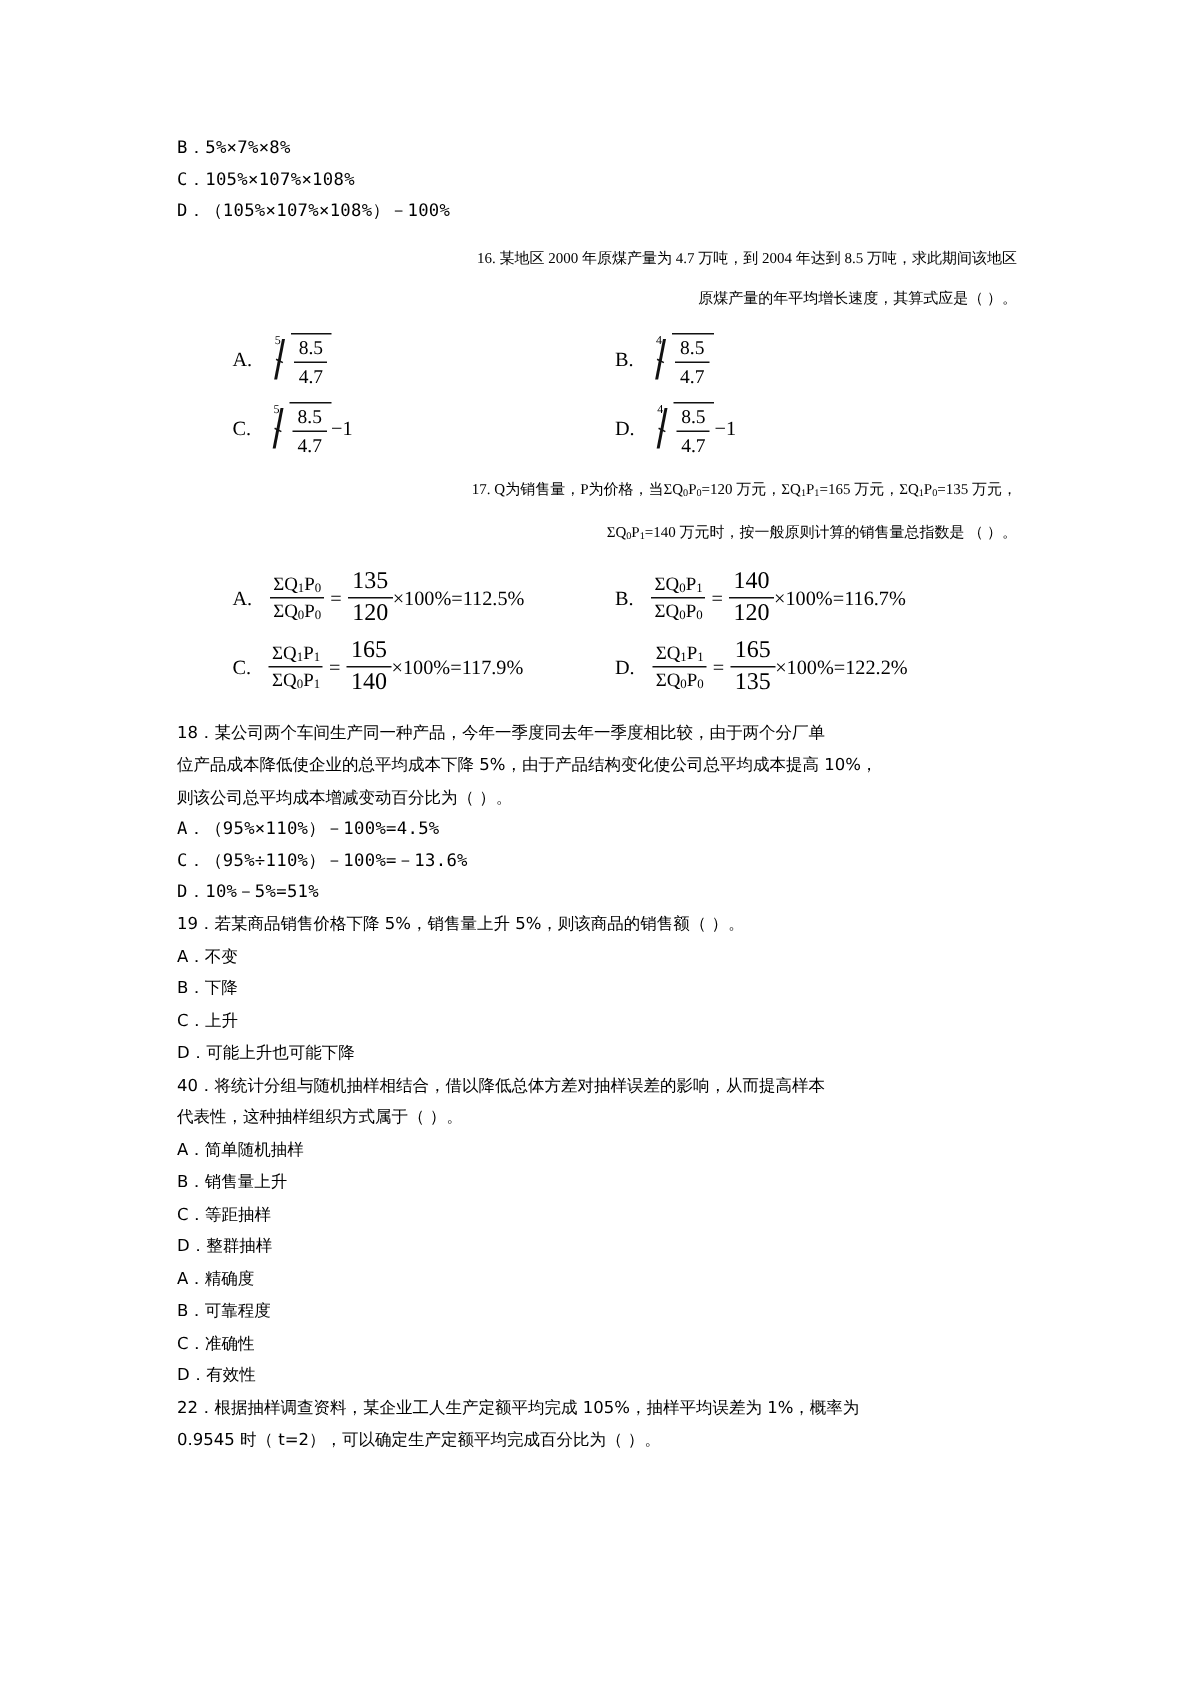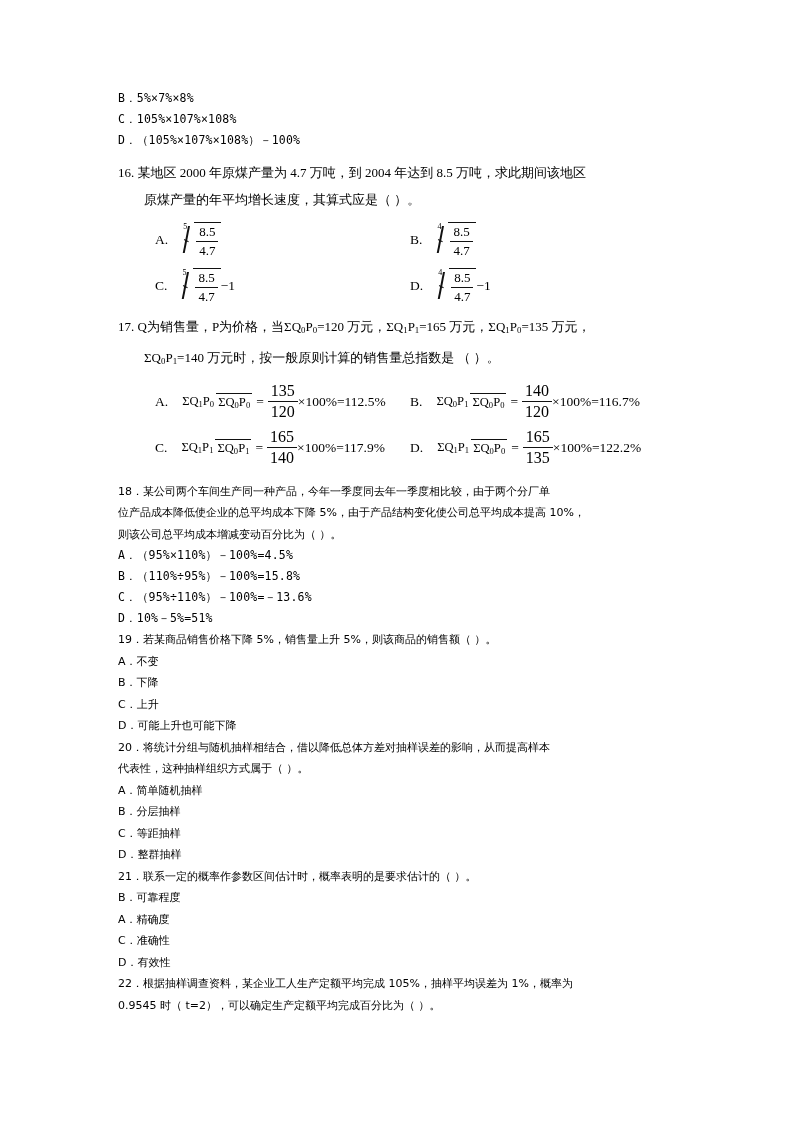--- a/index.html
+++ b/index.html
@@ -41,22 +41,23 @@
   }
 
   .cn-line {
     font-family: "DejaVu Sans", sans-serif;
     font-size: 11px;
     line-height: 21.5px;
   }
 
   .serif-q {
     font-family: "Liberation Serif", serif;
-    font-size: 13px;
+    font-size: 10px;
     line-height: 27px;
+    text-align: right;
   }
   .serif-q .qnum {
     font-family: "Liberation Serif", serif;
   }
 
   .q-block { margin: 0; }
 
   
   .hang {
     padding-left: 26px;
@@ -147,21 +148,21 @@
     font-family: "Liberation Serif", serif;
     font-size: 13px;
     line-height: 1.18;
   }
   .frac .num { padding: 0 3px 1px 3px; }
   .frac .den { padding: 1px 3px 0 3px; border-top: 1.2px solid #111; }
   .frac.tight { font-size: 16px; }
 
   .sigma-frac {
     display: inline-flex;
-    flex-direction: row;
+    flex-direction: column;
     align-items: center;
     vertical-align: middle;
     font-family: "Liberation Serif", serif;
     font-size: 12.6px;
     line-height: 1.2;
   }
   .sigma-frac .num { padding: 0 2px 1px 2px; }
   .sigma-frac .den { padding: 1px 2px 0 2px; border-top: 1.2px solid #111; }
 
   sub { font-size: 0.68em; vertical-align: -0.22em; }
@@ -324,46 +325,44 @@
       </div>
     </div>
 
     <div class="spacer-10"></div>
 
     <div class="q-block">
       <div class="cn-line">18．某公司两个车间生产同一种产品，今年一季度同去年一季度相比较，由于两个分厂单</div>
       <div class="cn-line">位产品成本降低使企业的总平均成本下降 5%，由于产品结构变化使公司总平均成本提高 10%，</div>
       <div class="cn-line">则该公司总平均成本增减变动百分比为（ ）。</div>
       <div class="mono-line">A．（95%×110%）－100%=4.5%</div>
-      <div class="mono-line">B．（110%÷95%）－100%=15.8%</div>
       <div class="mono-line">C．（95%÷110%）－100%=－13.6%</div>
       <div class="mono-line">D．10%－5%=51%</div>
     </div>
 
     <div class="q-block">
       <div class="cn-line">19．若某商品销售价格下降 5%，销售量上升 5%，则该商品的销售额（ ）。</div>
       <div class="cn-line">A．不变</div>
       <div class="cn-line">B．下降</div>
       <div class="cn-line">C．上升</div>
       <div class="cn-line">D．可能上升也可能下降</div>
     </div>
 
     <div class="q-block">
-      <div class="cn-line">20．将统计分组与随机抽样相结合，借以降低总体方差对抽样误差的影响，从而提高样本</div>
+      <div class="cn-line">40．将统计分组与随机抽样相结合，借以降低总体方差对抽样误差的影响，从而提高样本</div>
       <div class="cn-line">代表性，这种抽样组织方式属于（ ）。</div>
       <div class="cn-line">A．简单随机抽样</div>
-      <div class="cn-line">B．分层抽样</div>
+      <div class="cn-line">B．销售量上升</div>
       <div class="cn-line">C．等距抽样</div>
       <div class="cn-line">D．整群抽样</div>
     </div>
 
     <div class="q-block">
-      <div class="cn-line">21．联系一定的概率作参数区间估计时，概率表明的是要求估计的（ ）。</div>
+      <div class="cn-line">A．精确度</div>
       <div class="cn-line">B．可靠程度</div>
-      <div class="cn-line">A．精确度</div>
       <div class="cn-line">C．准确性</div>
       <div class="cn-line">D．有效性</div>
     </div>
 
     <div class="q-block">
       <div class="cn-line">22．根据抽样调查资料，某企业工人生产定额平均完成 105%，抽样平均误差为 1%，概率为</div>
       <div class="cn-line">0.9545 时（ t=2），可以确定生产定额平均完成百分比为（ ）。</div>
     </div>
 
   </div>

